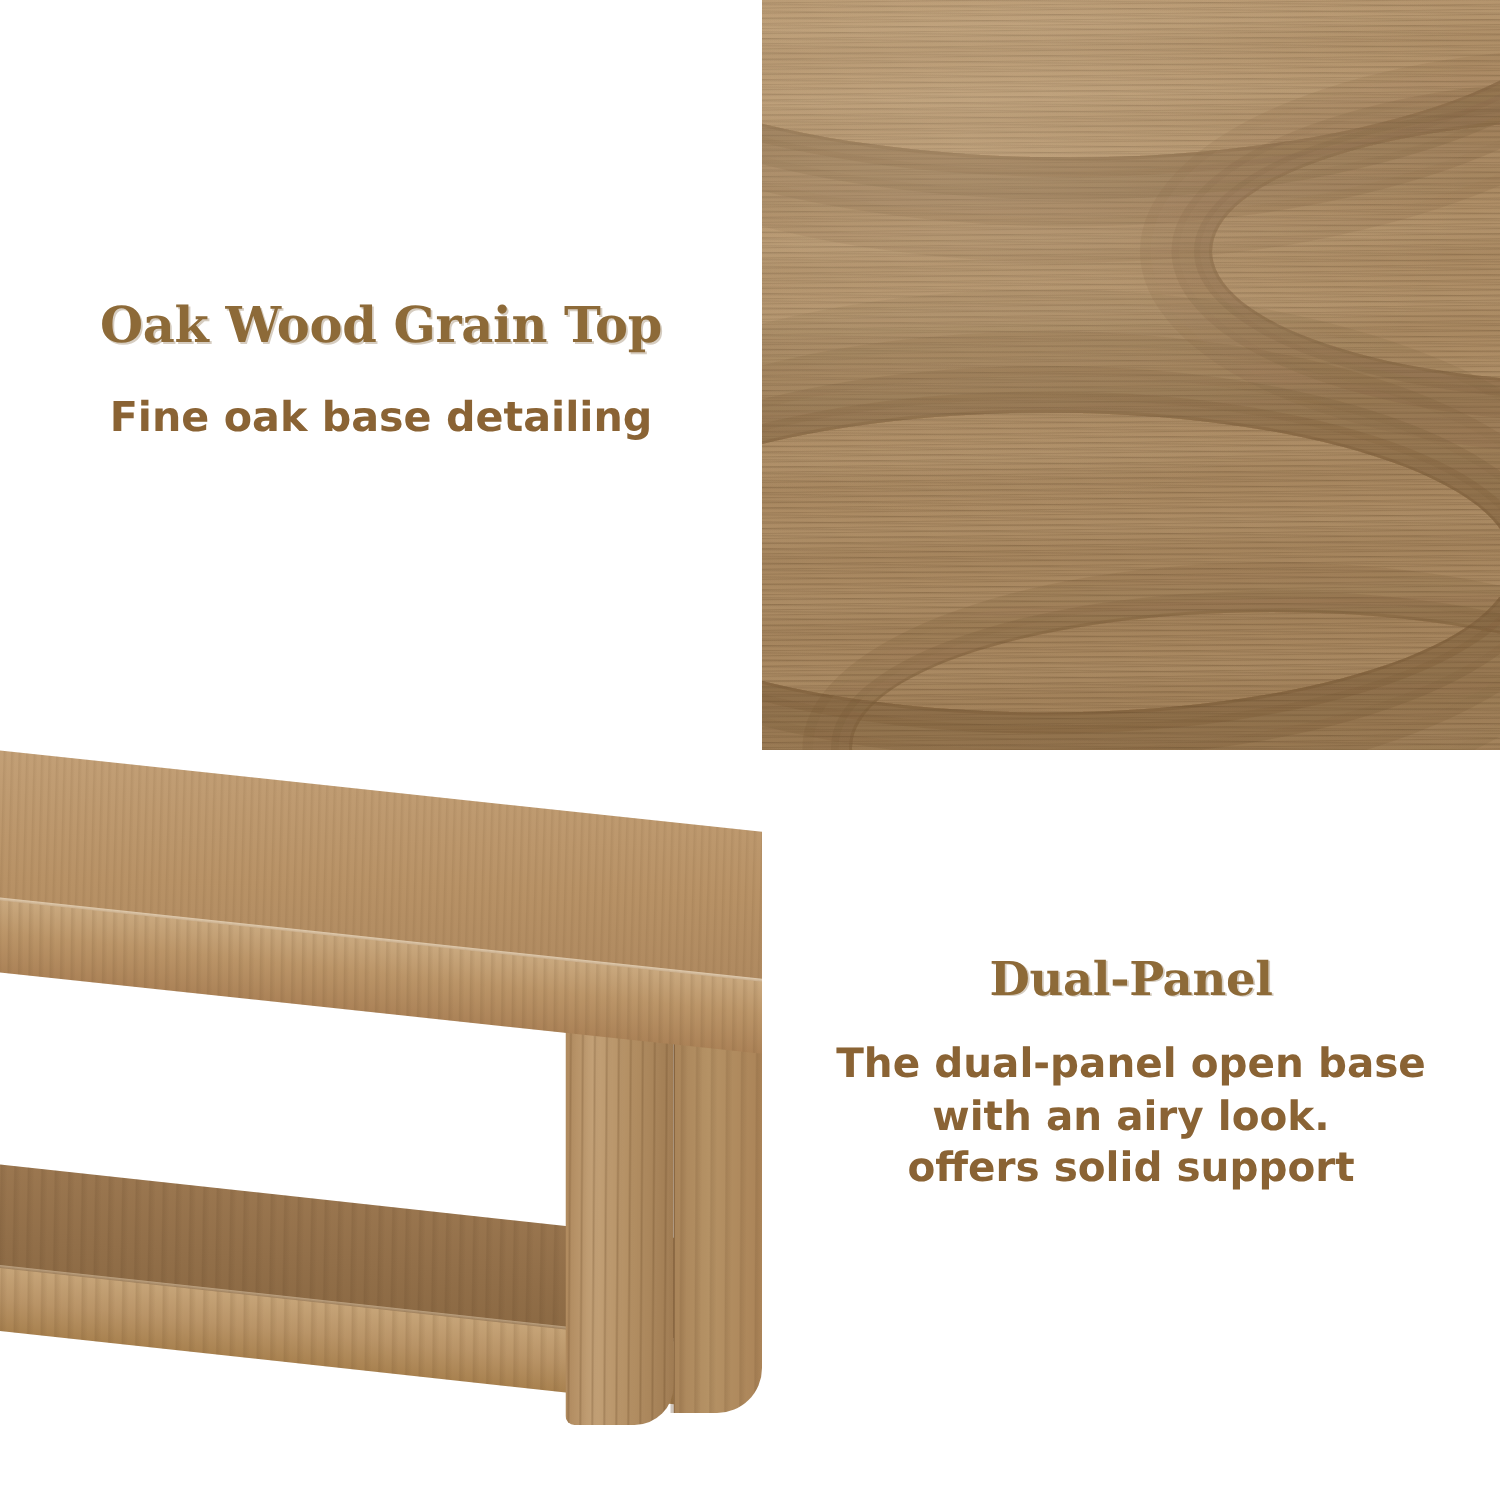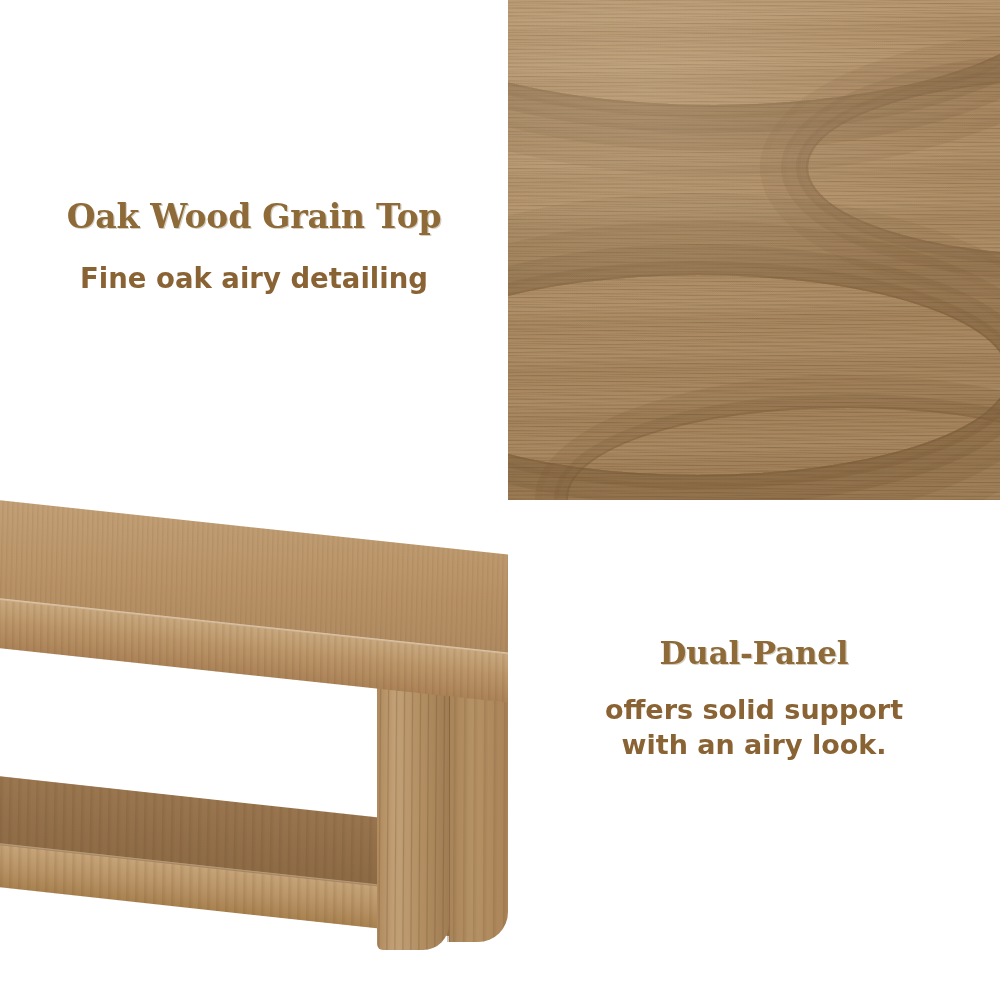--- a/index.html
+++ b/index.html
@@ -299,21 +299,21 @@
 </style>
 </head>
 <body>
 
 <div id="stage">
 
   <div class="quad" id="quad-tl">
     <div class="text-block" id="tl-text">
       <p class="feature-heading">Oak Wood Grain Top</p>
       <p class="feature-body">
-        <span class="body-line">Fine oak airy detailing</span>
+        <span class="body-line">Fine oak base detailing</span>
       </p>
     </div>
   </div>
 
   <div class="quad" id="quad-tr">
     <div id="wood-panel">
       <div class="grain-layer" id="grain-bands"></div>
       <div class="cathedral" id="cath-1"></div>
       <div class="cathedral" id="cath-2"></div>
       <div class="cathedral" id="cath-3"></div>
@@ -340,19 +340,20 @@
       <div id="table-top-edge"></div>
     </div>
   </div>
 
   <div class="quad" id="quad-br">
     <div class="text-block" id="br-text">
       <p class="feature-heading">
         <span class="body-line">Dual-Panel</span>
       </p>
       <p class="feature-body">
+        <span class="body-line">The dual-panel open base</span>
+        <span class="body-line">with an airy look.</span>
         <span class="body-line">offers solid support</span>
-        <span class="body-line">with an airy look.</span>
       </p>
     </div>
   </div>
 
 </div>
 
 </body></html>

